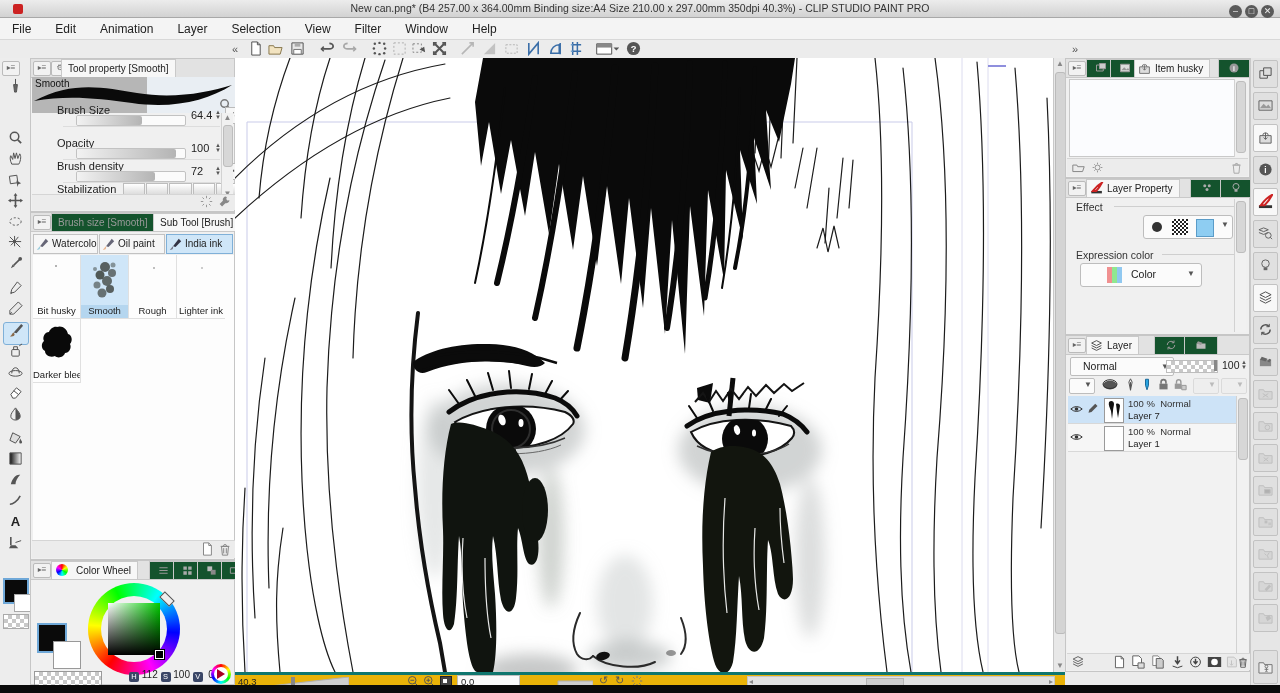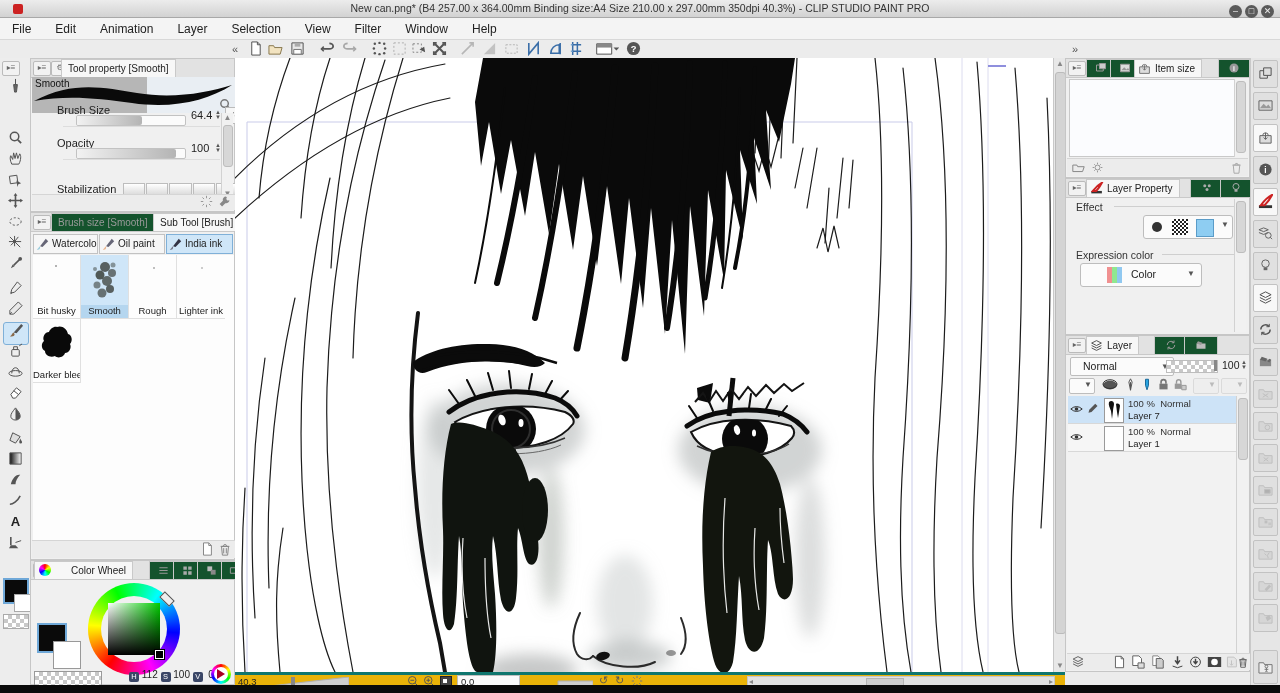--- a/index.html
+++ b/index.html
@@ -378,20 +378,29 @@
       <span class="stepper abs" style="left:152px;top:7px">▲<br>▼</span>
       <div class="abs" style="left:162px;top:4px;width:15px;height:15px;border:1px solid #bbb;background:#f6f6f6;font-size:8px;text-align:center;line-height:14px;color:#666">∴</div>
     </div>
     <div class="prow" style="top:77px;height:23px">
       <span class="abs lbl" style="left:-6px;top:1px">Opacity</span>
       <div class="slider" style="left:13px;top:12px;width:108px">
           <div class="fill" style="width:92%"></div>
         </div>
       <span class="abs" style="left:128px;top:6px">100</span>
       <span class="stepper abs" style="left:152px;top:7px">▲<br>▼</span>
+    </div>
+    <div class="prow" style="top:100px;height:23px">
+      <span class="abs lbl" style="left:-6px;top:1px">Brush density</span>
+      <div class="slider" style="left:13px;top:12px;width:108px">
+          <div class="fill" style="width:72%"></div>
+        </div>
+      <span class="abs" style="left:128px;top:6px">72</span>
+      <span class="stepper abs" style="left:152px;top:7px">▲<br>▼</span>
+      <div class="abs" style="left:162px;top:4px;width:15px;height:15px;border:1px solid #bbb;background:#f6f6f6;text-align:center;line-height:13px;color:#555;font-size:8px">▪</div>
     </div>
     <div class="prow" style="top:123px;height:16px;border-bottom:none">
       <span class="abs lbl" style="left:-6px;top:1px">Stabilization</span>
       <div class="abs" style="left:60px;top:1px;width:115px;height:12px;display:flex">
         <div style="flex:1;border:1px solid #bdbdbd;background:linear-gradient(#fff,#ddd);margin-right:1px"></div>
         <div style="flex:1;border:1px solid #bdbdbd;background:linear-gradient(#fff,#ddd);margin-right:1px"></div>
         <div style="flex:1;border:1px solid #bdbdbd;background:linear-gradient(#fff,#ddd);margin-right:1px"></div>
         <div style="flex:1;border:1px solid #bdbdbd;background:linear-gradient(#fff,#ddd);margin-right:1px"></div>
         <div style="flex:1;border:1px solid #bdbdbd;background:linear-gradient(#fff,#ddd)"></div>
       </div>
@@ -503,21 +512,21 @@
       <svg class="i abs" style="left:186px;top:1px;width:14px;height:14px" viewBox="0 0 16 16">
           <path d="M4 5h8l-1 10H5z" fill="none" stroke="#888"></path>
           <path d="M3 5h10M6 5l1-2h2l1 2M6.5 7v6M9.5 7v6" stroke="#888" fill="none"></path>
         </svg>
     </div>
   </div>
 
   <div class="panel" style="left:30px;top:560px;width:205px;height:125px">
     <div class="phead">
       <div class="pmenu" style="left:2px">▸≡</div>
-      <div class="ptab" style="left:3px;max-width:92px;padding-left:36px">
+      <div class="ptab" style="left:20px;max-width:92px;padding-left:24px">
         <span class="abs" style="left:4px;top:2px;width:12px;height:12px;border-radius:50%;background:conic-gradient(#f00,#ff0,#0f0,#0ff,#00f,#f0f,#f00)"></span>
         <span>Color Wheel</span>
       </div>
       <div class="ptab dim" style="left:118px;width:14px">
           <svg class="i" style="width:11px;height:11px;margin-top:3px" viewBox="0 0 16 16">
             <path d="M2 4h12M2 8h12M2 12h12" stroke="#999"></path>
           </svg>
         </div>
       <div class="ptab dim" style="left:142px;width:14px">
           <svg class="i" style="width:11px;height:11px;margin-top:3px" viewBox="0 0 16 16">
@@ -742,21 +751,21 @@
             <rect x="2" y="3" width="12" height="10" fill="#ddd" stroke="#999"></rect>
             <path d="M3 11l4-4 3 3 2-2 2 3z" fill="#999"></path>
           </svg>
         </div>
       <div class="ptab" style="left:68px;max-width:80px;padding-left:20px">
         <svg class="i abs" style="left:3px;top:2px;width:13px;height:13px" viewBox="0 0 16 16">
             <path d="M2 6h12v8H2z" fill="#ddd" stroke="#777"></path>
             <path d="M5 6a3 3 0 0 1 6 0" fill="none" stroke="#777"></path>
             <path d="M8 4v6M6 8l2 2 2-2" stroke="#777" fill="none"></path>
           </svg>
-        <span>Item size</span>
+        <span>Item husky</span>
       </div>
       <div class="ptab dim" style="left:152px;width:18px">
           <svg class="i" style="width:12px;height:12px;margin-top:2px" viewBox="0 0 16 16">
             <circle cx="8" cy="8" r="6" fill="#999"></circle>
             <text x="8" y="12" font-size="9" fill="#fff" text-anchor="middle" font-weight="bold">i</text>
           </svg>
         </div>
     </div>
     <div class="abs" style="left:3px;top:20px;right:14px;bottom:20px;background:#fbfcfe;border:1px solid #c9c9c9"></div>
     <div class="scrollv" style="right:3px;top:20px;height:78px">

